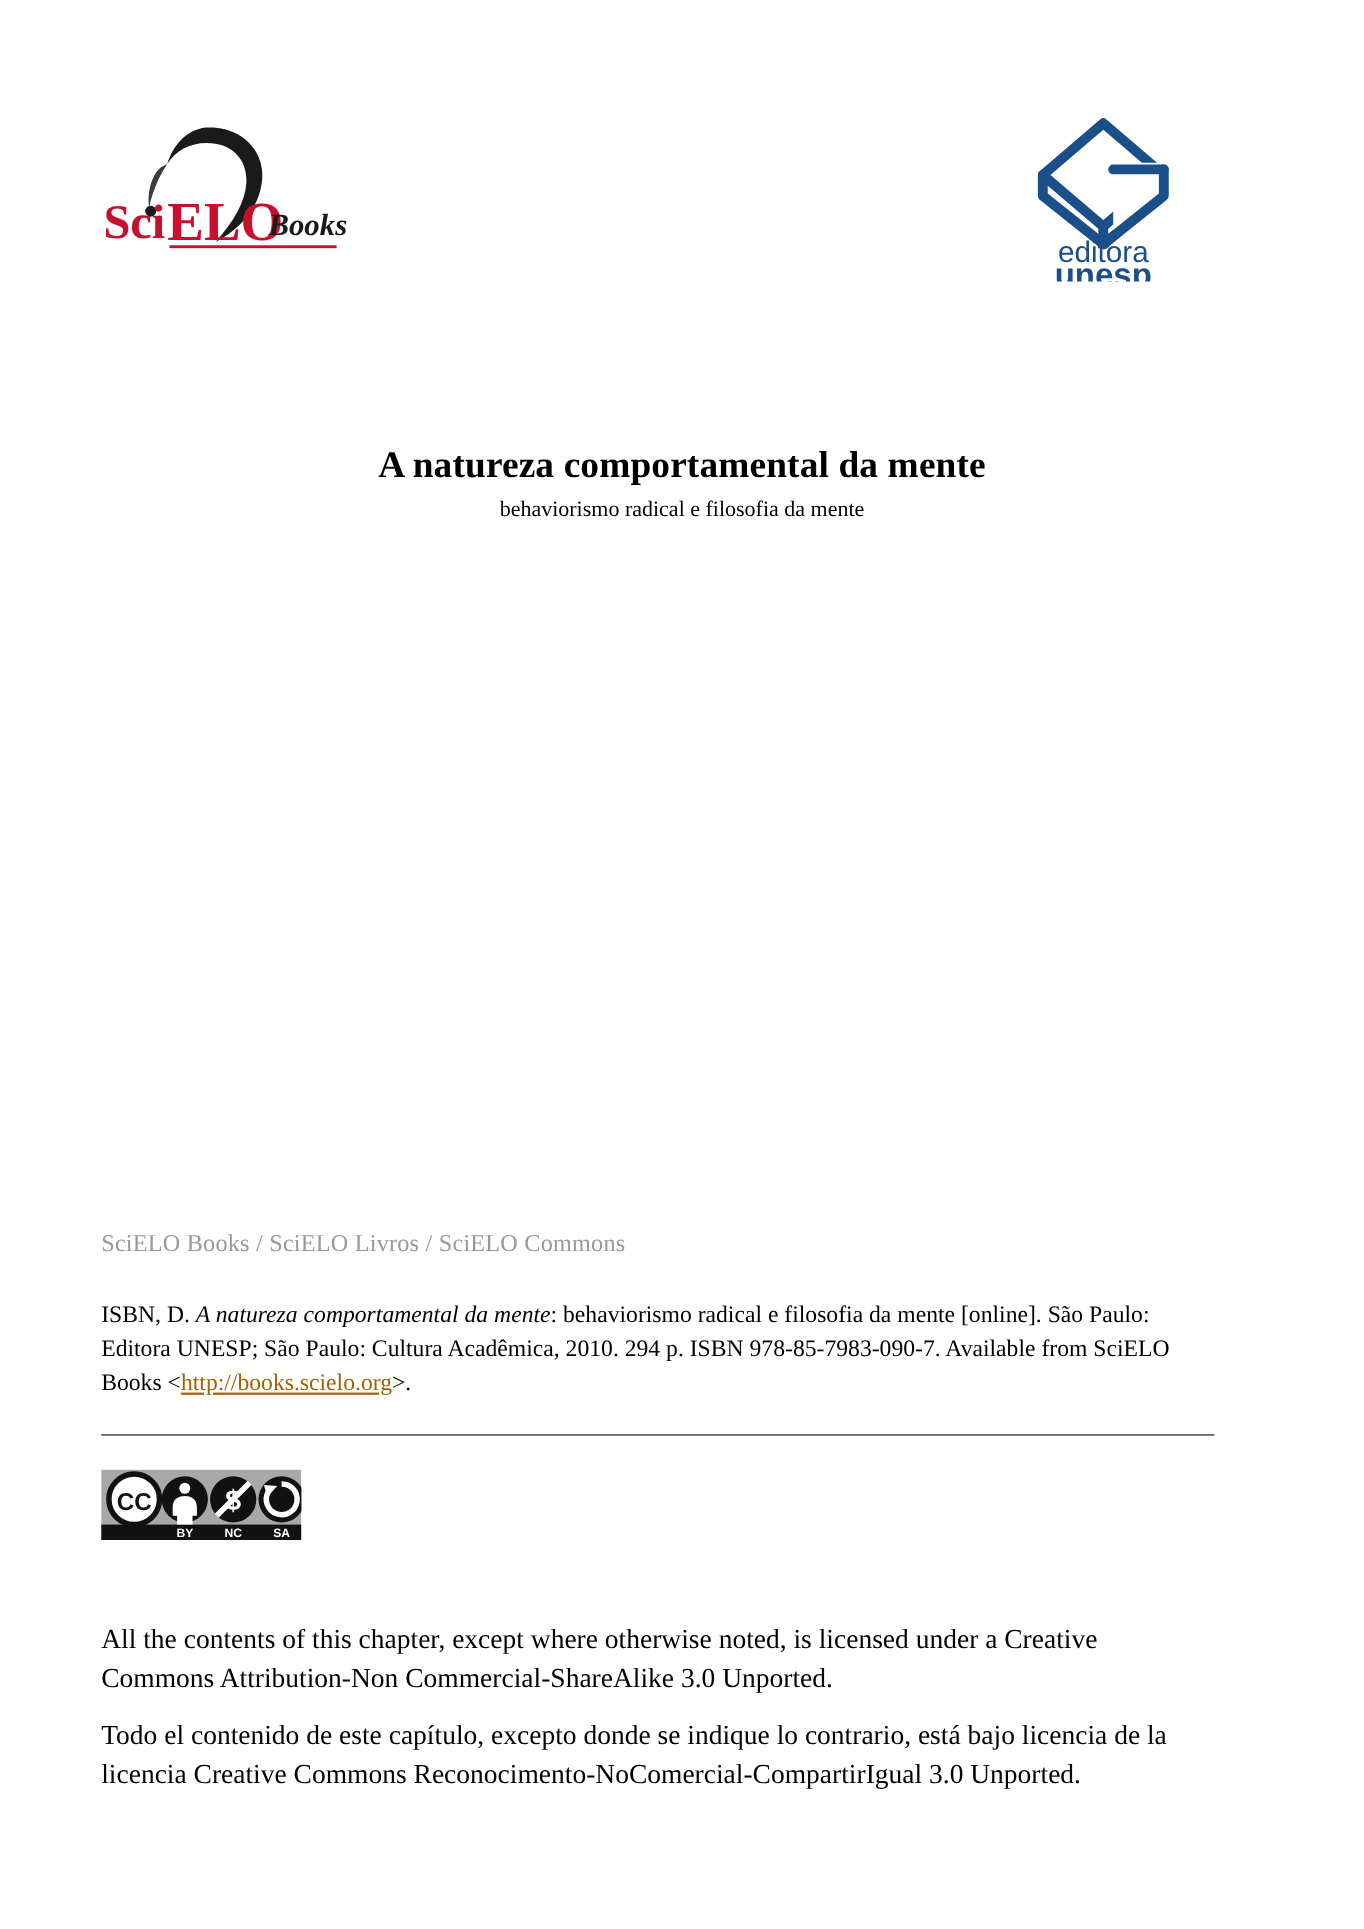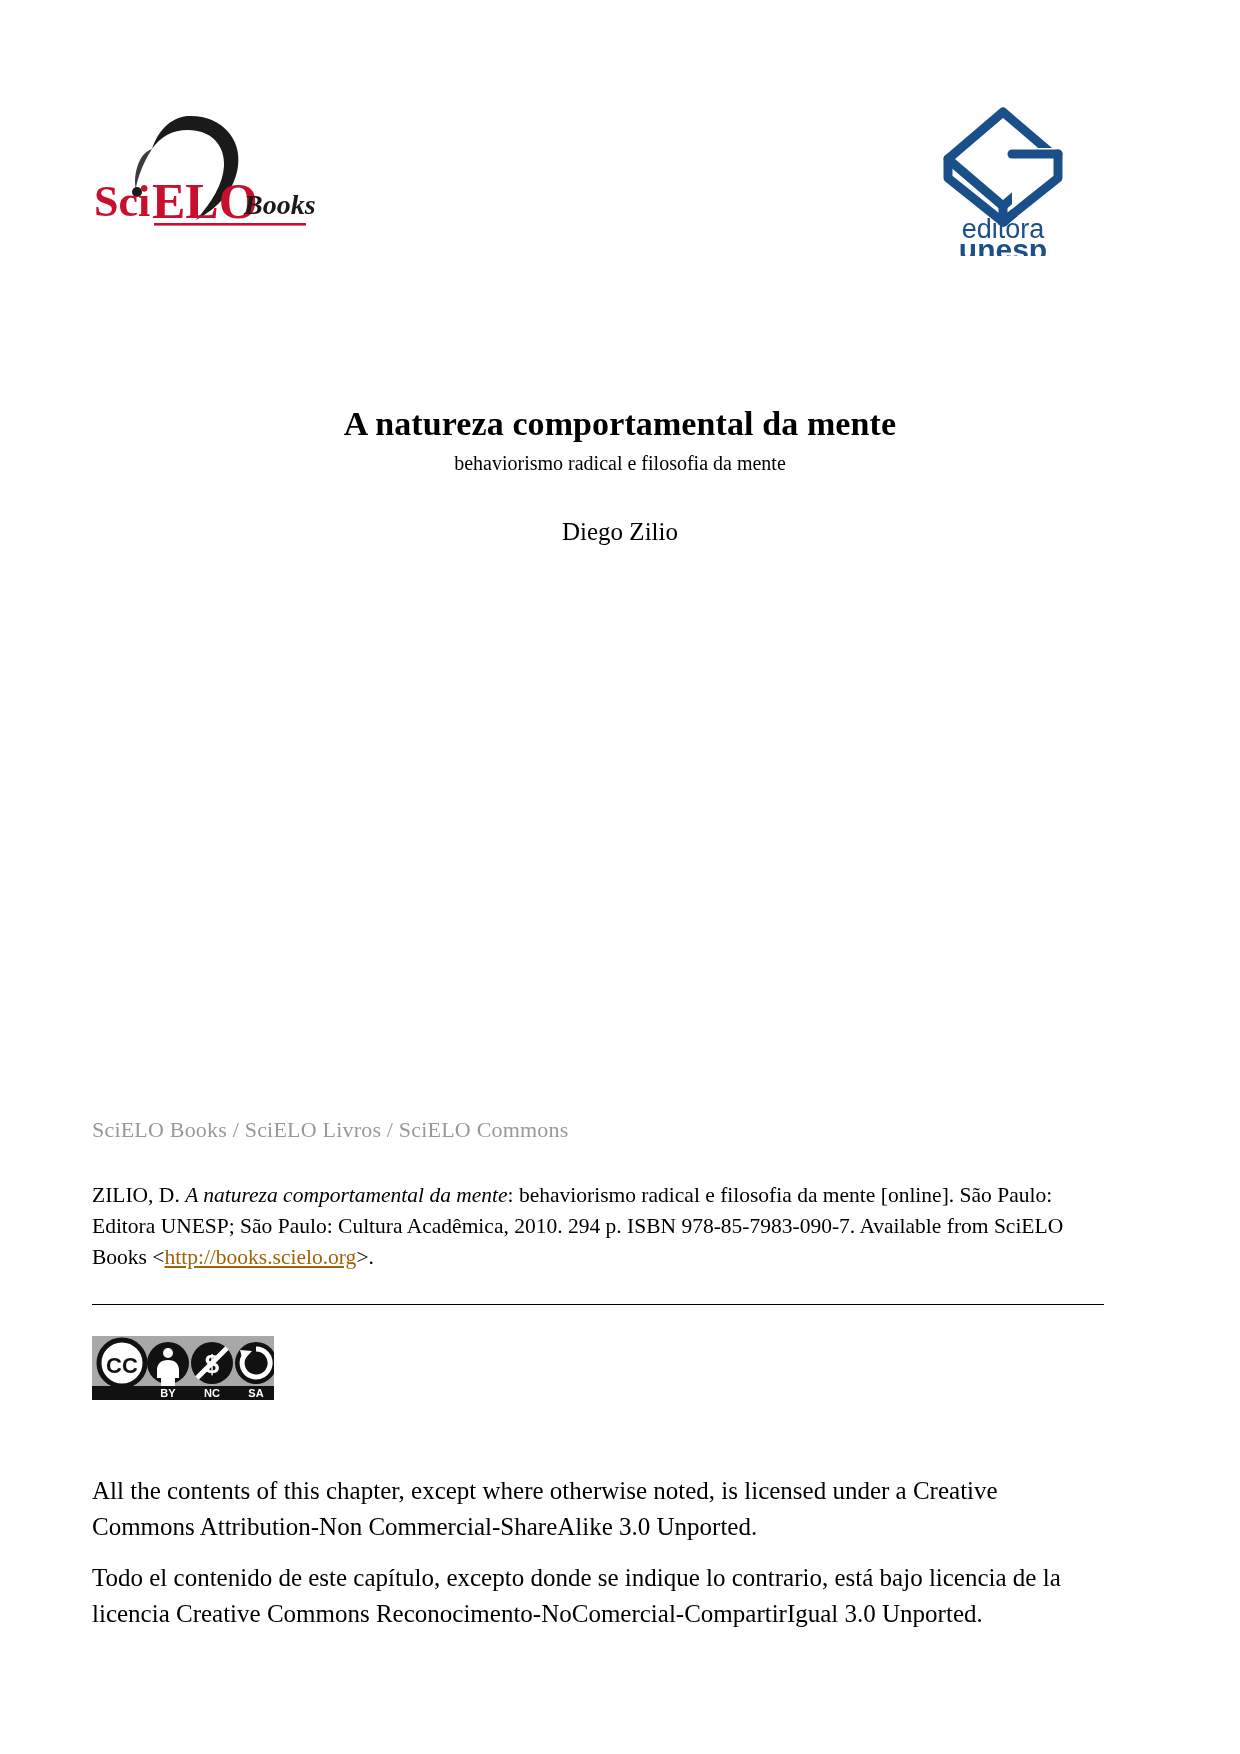--- a/index.html
+++ b/index.html
@@ -174,27 +174,26 @@
         <path d="M100 122 L96 126"></path>
       </g>
       <text x="95" y="142" text-anchor="middle" font-family="'Liberation Sans','DejaVu Sans',sans-serif" font-size="27" fill="#1b4f8a">editora</text>
       <text x="95" y="164" text-anchor="middle" font-family="'Liberation Sans','DejaVu Sans',sans-serif" font-size="30" font-weight="bold" fill="#1b4f8a">unesp</text>
     </svg>
   </div>
 
   <div class="titleblock">
     <h1 class="book-title">A natureza comportamental da mente</h1>
     <p class="book-subtitle">behaviorismo radical e filosofia da mente</p>
-    <p class="book-author">Diego Zilio</p>
   </div>
 
   <div class="scielo-line">SciELO Books / SciELO Livros / SciELO Commons</div>
 
   <div class="citation">
-    <span>ZILIO, D.</span>
+    <span>ISBN, D.</span>
     <span class="it">A natureza comportamental da mente</span><span>: behaviorismo radical e filosofia da mente [online].</span>
     <span>São Paulo: Editora UNESP; São Paulo: Cultura Acadêmica, 2010. 294 p. ISBN 978-85-7983-090-7.</span>
     <span>Available from SciELO Books &lt;</span><a class="link" href="#">http://books.scielo.org</a><span>&gt;.</span>
   </div>
 
   <hr class="divider">
 
   <div class="cc-badge">
     <svg viewBox="0 0 182 64" xmlns="http://www.w3.org/2000/svg" aria-label="CC BY-NC-SA">
       <rect x="0" y="0" width="182" height="64" fill="#a8a8a8"></rect>

